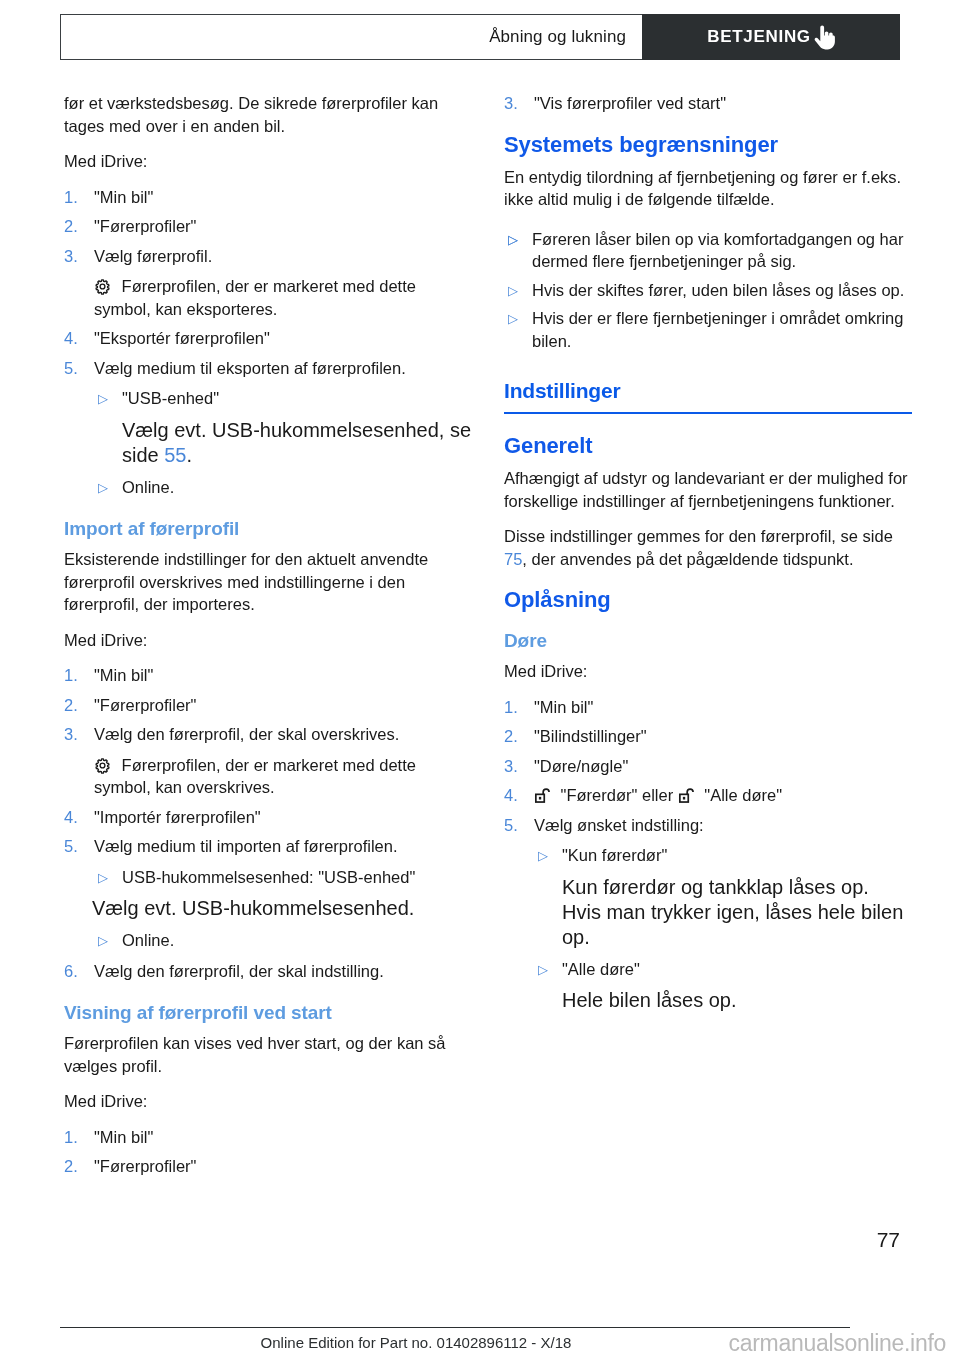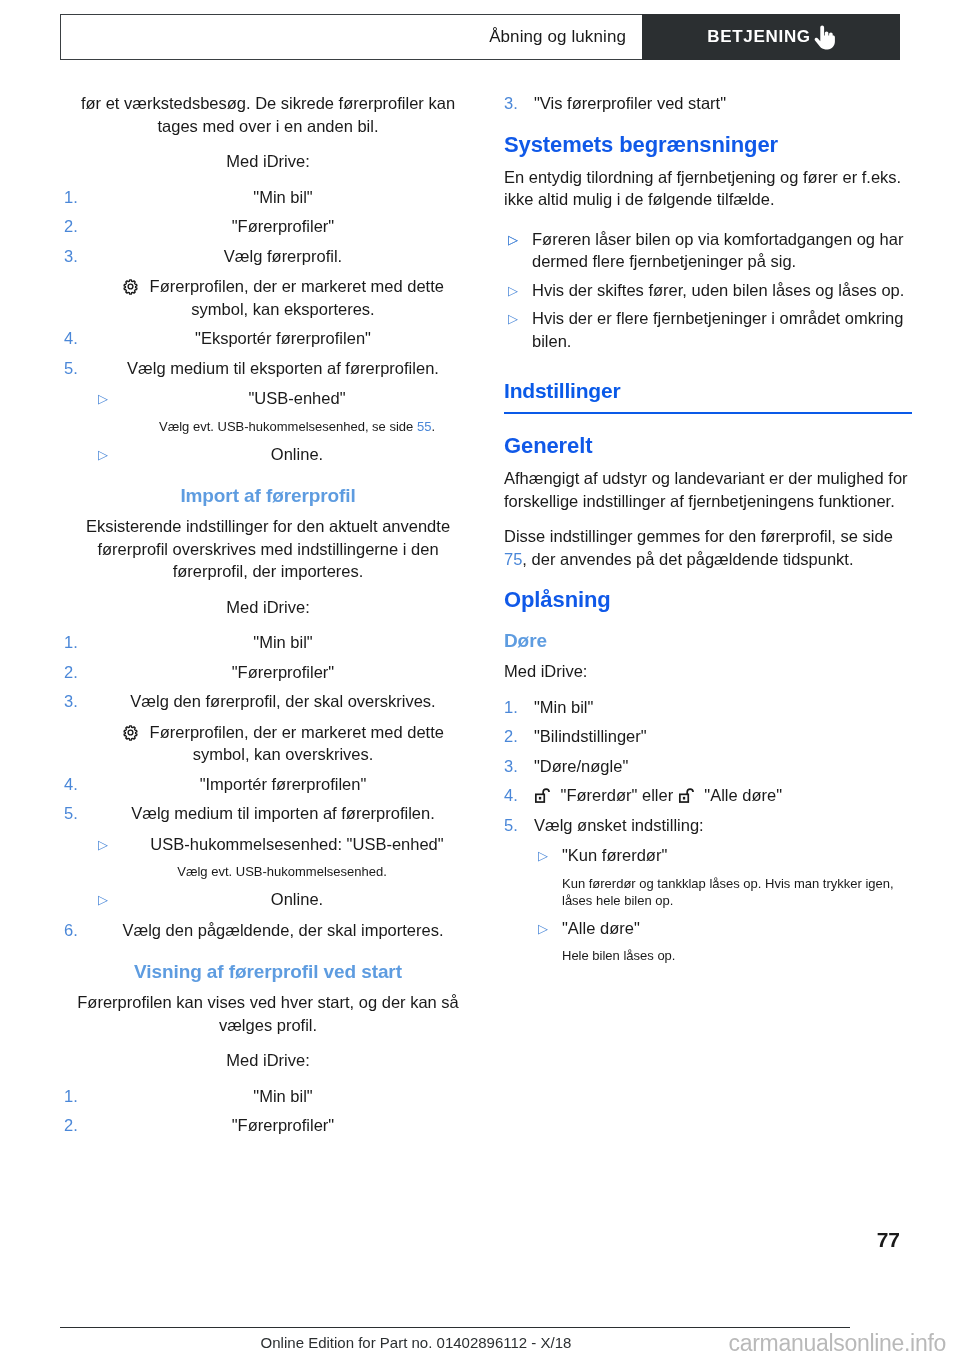--- a/index.html
+++ b/index.html
@@ -70,21 +70,21 @@
     position: absolute;
     left: 0;
     top: 92px;
     width: 960px;
   }
   .col {
     position: absolute;
     top: 0;
     width: 408px;
   }
-  .col-left  { left: 64px; text-align: center; }
+  .col-left  { left: 64px; }
   .col-right { left: 504px; }
 
   
   p.para {
     margin: 0 0 13px 0;
     font-size: 16.5px;
     line-height: 22.5px;
     color: #1a1a1a;
   }
   p.para.tight { margin-bottom: 17px; }
@@ -186,22 +186,22 @@
     left: 4px;
     top: 1px;
     color: #4a87d8;
     font-size: 13px;
   }
   ul.tri.inset {
     margin-left: 30px;
   }
   .sub-note {
     margin: 4px 0 8px 28px;
-    font-size: 13px;
-    line-height: 17px;
+    font-size: 20px;
+    line-height: 25px;
   }
 
   .lock-icon {
     display: inline-block;
     vertical-align: -3px;
     width: 18px;
     height: 17px;
     margin-right: 4px;
   }
 
@@ -211,21 +211,21 @@
     left: 60px;
     top: 1327px;
     width: 790px;
     border-top: 1px solid #2b2f31;
   }
   .page-number {
     position: absolute;
     right: 60px;
     top: 1228px;
     font-size: 21px;
-    font-weight: bold;
+    font-weight: normal;
     color: #1a1a1a;
     text-align: right;
   }
   .footer-edition {
     position: absolute;
     left: 0;
     top: 1334px;
     width: 832px;
     text-align: center;
     font-size: 15px;
@@ -364,21 +364,21 @@
     <ul class="tri inset">
       <li>
         <span class="tri-mark">▷</span>
         <span>Online.</span>
       </li>
     </ul>
 
     <ol class="steps">
       <li>
         <span class="num">6.</span>
-        <span class="step-text">Vælg den pågældende, der skal importeres.</span>
+        <span class="step-text">Vælg den førerprofil, der skal indstilling.</span>
       </li>
     </ol>
 
     <h3 class="h3">Visning af førerprofil ved start</h3>
     <p class="para">Førerprofilen kan vises ved hver start, og der kan så vælges profil.</p>
     <p class="para">Med iDrive:</p>
 
     <ol class="steps">
       <li>
         <span class="num">1.</span>

